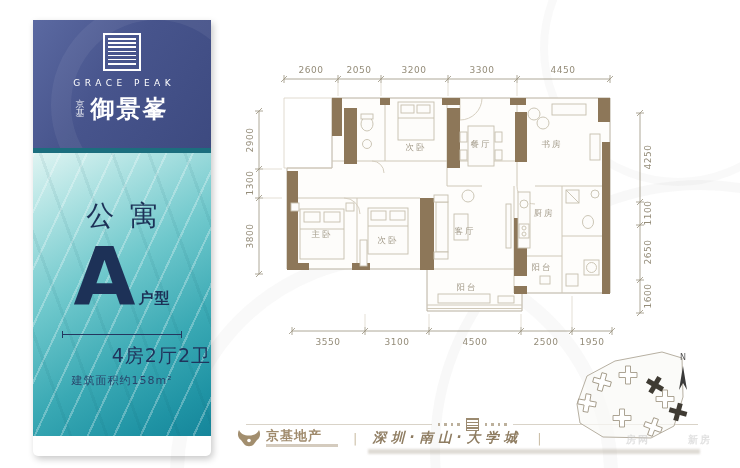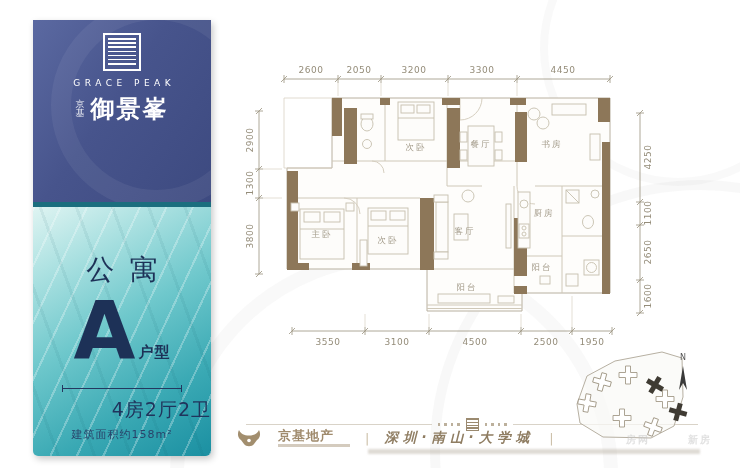--- a/index.html
+++ b/index.html
@@ -7,21 +7,21 @@
          font-family:"DejaVu Sans","Liberation Sans",sans-serif;}
   
   .swirl{position:absolute;border-radius:50%;border:1px solid rgba(170,170,170,0.22);pointer-events:none;}
   .swirl.s1{width:420px;height:420px;left:170px;top:250px;border-width:14px;border-color:rgba(200,200,200,0.10);}
   .swirl.s2{width:520px;height:520px;left:430px;top:180px;border-width:10px;border-color:rgba(200,200,200,0.12);}
   .swirl.s3{width:260px;height:260px;left:540px;top:-90px;border-width:8px;border-color:rgba(200,200,200,0.10);}
 
   
   .sidebar{position:absolute;left:33px;top:20px;width:178px;height:436px;
            box-shadow:2px 3px 7px rgba(0,0,0,0.22);border-radius:0 0 5px 5px;overflow:hidden;}
-  .sb-top{height:182px;background:linear-gradient(125deg,#5b69a1 0%,#47548c 45%,#3d4a80 100%);
+  .sb-top{height:128px;background:linear-gradient(125deg,#5b69a1 0%,#47548c 45%,#3d4a80 100%);
           position:relative;overflow:hidden;}
   .sb-top::after{content:'';position:absolute;right:-50px;top:-20px;width:170px;height:170px;
           border:20px solid rgba(255,255,255,0.06);border-radius:50%;}
   .seal{width:28px;height:28px;border:2px solid #fff;padding:3px;margin:13px auto 7px;position:relative;z-index:1;}
   .seal-inner{width:100%;height:100%;
           background:repeating-linear-gradient(180deg,#fff 0 1.5px,rgba(255,255,255,0) 1.5px 4.2px);}
   .brand-en{color:#fff;font-size:9px;letter-spacing:4.5px;text-align:center;text-indent:4.5px;}
   .brand-row{display:flex;justify-content:center;align-items:center;gap:5px;margin-top:5px;color:#fff;}
   .brand-small{width:10px;font-size:9px;line-height:1.05;word-break:break-all;opacity:.9;}
   .brand-cn{font-size:24px;font-weight:700;letter-spacing:2px;}
@@ -49,21 +49,21 @@
   .rlabel{font-size:8.5px;fill:#a39b8a;letter-spacing:2px;text-anchor:middle;}
 
   
   .footer-line{position:absolute;left:246px;top:418px;width:452px;display:flex;align-items:center;gap:6px;}
   .footer-line .line{flex:1;height:1px;background:#d9d3c8;}
   .footer-line .dots{display:flex;gap:4px;}
   .footer-line .dots i{width:2.5px;height:2.5px;background:#bcb09c;display:block;}
   .mini-seal{width:11px;height:11px;border:1px solid #9b8a70;
           background:repeating-linear-gradient(180deg,#9b8a70 0 1.2px,#fff 1.2px 2.8px);}
   .footer-brand{position:absolute;left:237px;top:429px;display:flex;align-items:center;gap:9px;}
-  .dev-block{display:flex;align-items:center;gap:17px;}
+  .dev-block{display:flex;align-items:center;gap:5px;}
   .dev-text{color:#a08b6d;font-weight:700;font-size:13px;letter-spacing:1px;line-height:1;}
   .dev-sub{width:72px;height:3px;background:rgba(160,140,110,0.45);filter:blur(0.6px);margin-top:2px;}
   .sep{color:#cdc1aa;font-size:13px;padding:0 6px;}
   .location{color:#8f7d62;font-size:13.5px;font-weight:600;letter-spacing:5px;line-height:1;font-style:italic;}
   .disclaimer-smudge{position:absolute;left:368px;top:449px;width:332px;height:5px;
           background:rgba(162,152,136,0.35);filter:blur(1px);}
 
   
   .siteplan-svg{position:absolute;left:565px;top:342px;}
   .wm{position:absolute;font-size:10px;font-weight:700;color:rgba(195,195,195,0.5);letter-spacing:2px;}

